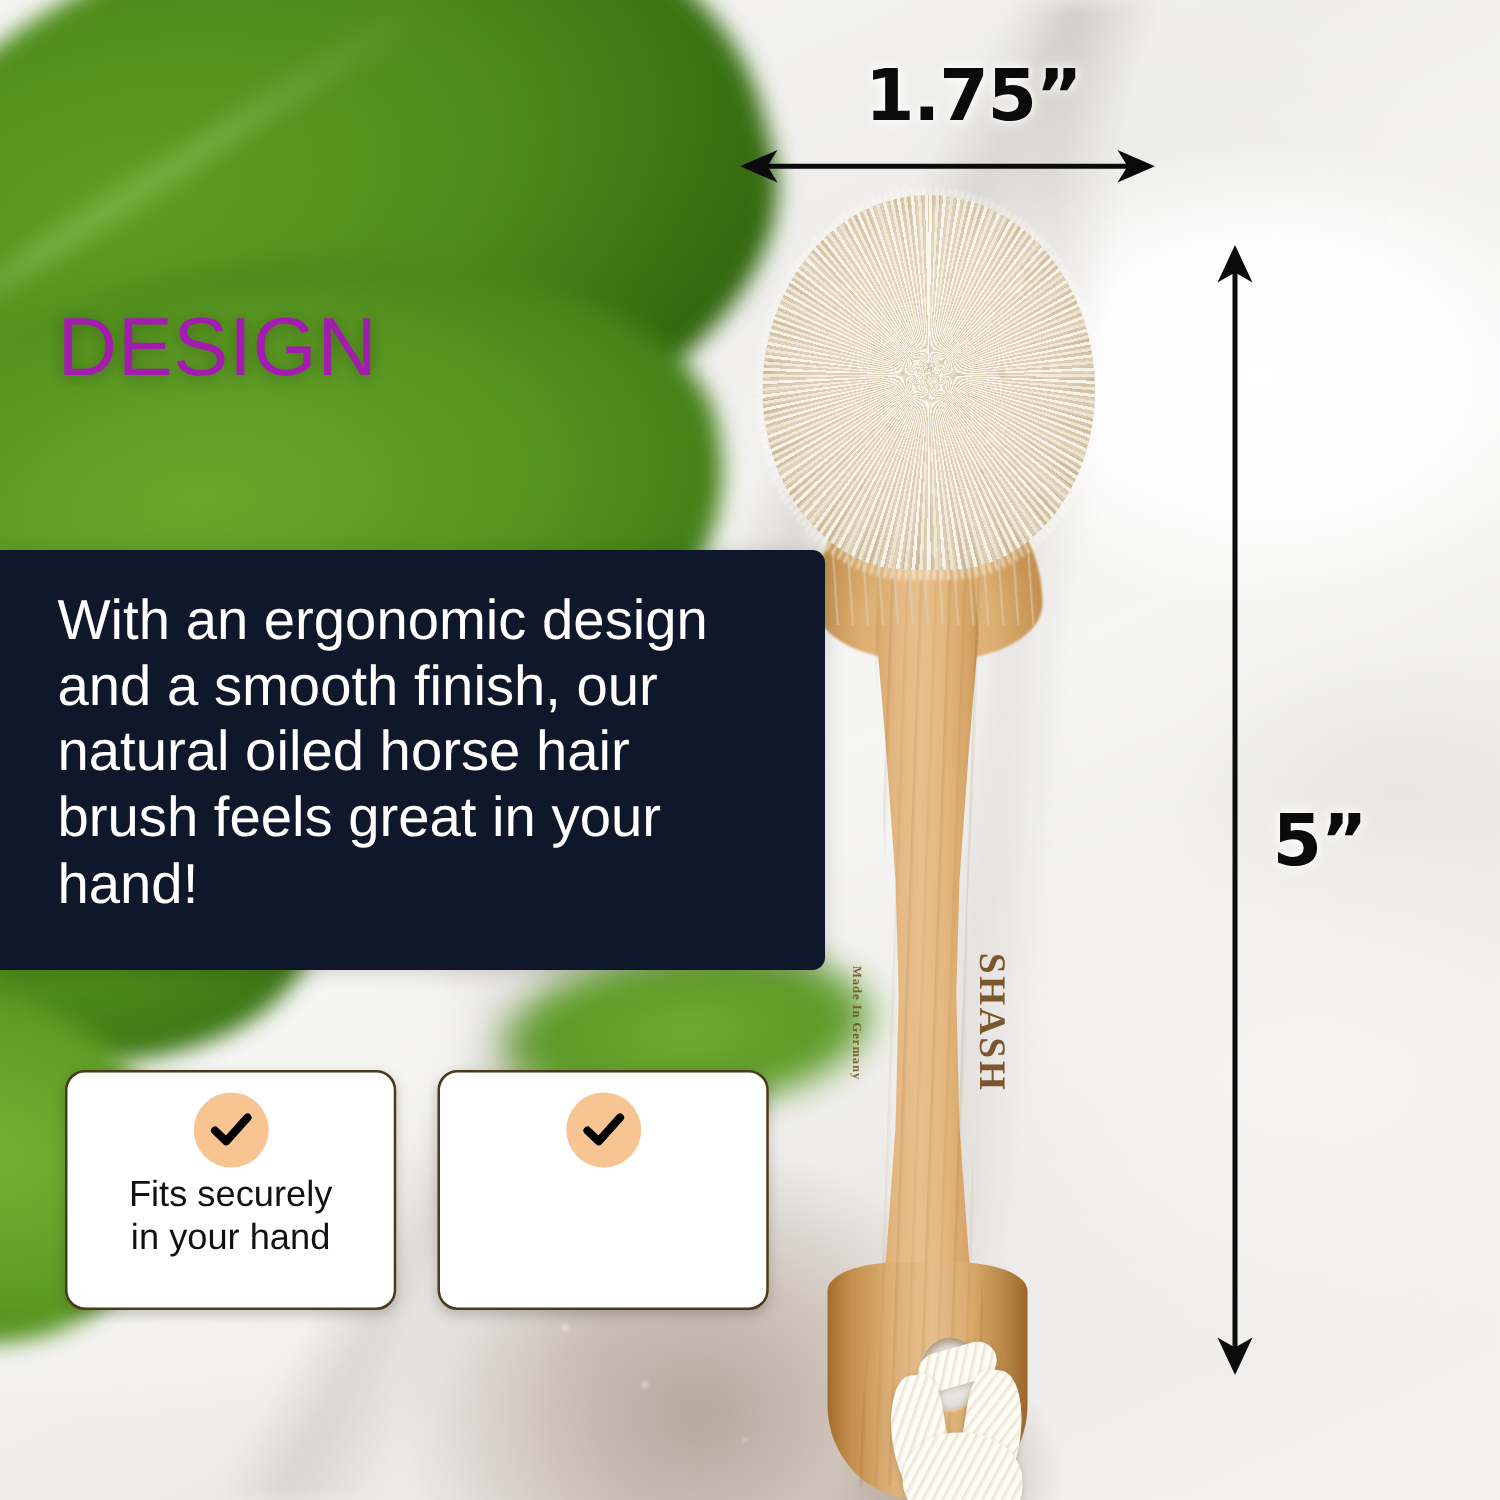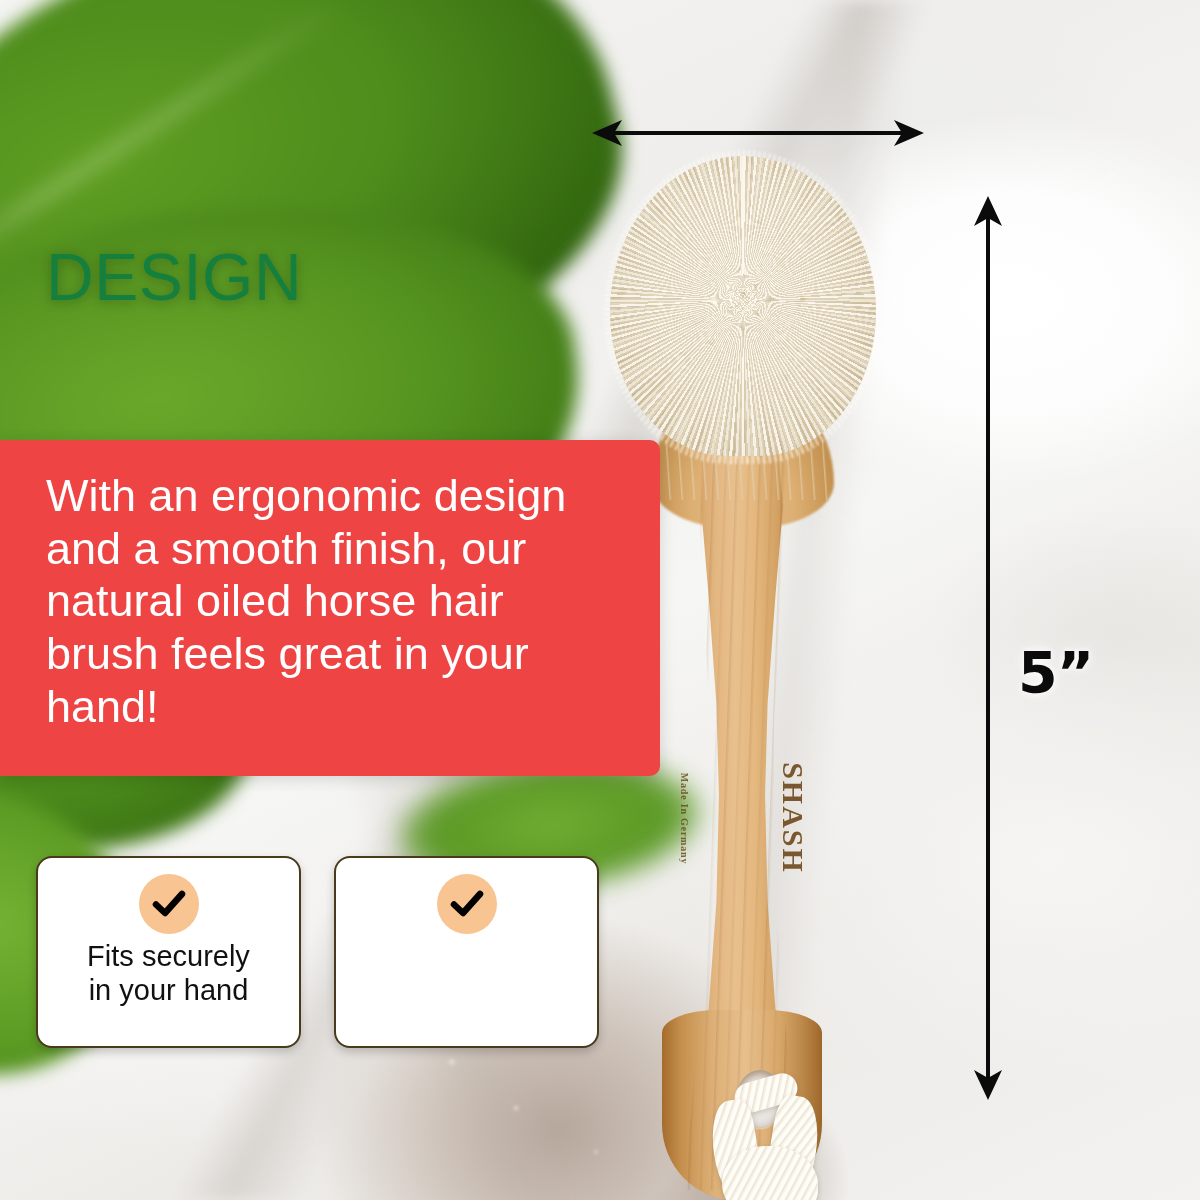--- a/index.html
+++ b/index.html
@@ -245,40 +245,40 @@
   
   #title-block{position:absolute;left:46px;top:244px;width:620px;}
   .title-strong{
     font-family:"Liberation Sans",sans-serif;
     font-weight:700;font-size:66px;line-height:.96;color:#fff;
     letter-spacing:.5px;margin:0;
     text-shadow:0 2px 12px rgba(0,0,0,.28);
   }
   .title-light{
     font-family:"Liberation Sans",sans-serif;
-    font-weight:400;font-size:66px;line-height:1.02;color:#15803d;
+    font-weight:400;font-size:66px;line-height:1.02;color:#a21caf;
     letter-spacing:.5px;margin:0;
     text-shadow:0 2px 12px rgba(0,0,0,.28);
   }
 
   
   #desc-panel{
     position:absolute;left:0;top:440px;width:660px;height:336px;
-    background:#ef4444;
+    background:#0f172a;
     border-radius:0 10px 10px 0;
     box-shadow:0 3px 16px rgba(0,0,0,.14);
   }
   #desc-text{
     margin:0;padding:30px 40px 0 46px;
     font-family:"Liberation Sans",sans-serif;
     font-weight:400;font-size:45px;line-height:1.17;color:#fff;
   }
 
   
-  #cards{position:absolute;left:36px;top:856px;display:flex;gap:33px;}
+  #cards{position:absolute;left:52px;top:856px;display:flex;gap:33px;}
   .card{
     width:265px;height:192px;
     background:#fff;
     border:2.5px solid #4a3a1c;
     border-radius:16px;
     box-shadow:0 4px 10px rgba(0,0,0,.20);
     display:flex;flex-direction:column;align-items:center;
     padding-top:16px;box-sizing:border-box;
   }
   .check-badge{
@@ -340,20 +340,21 @@
       <div class="rope-seg rope-knot"></div>
 
     </div>
   </div>
 
   <svg class="dim-h" viewBox="0 0 332 30">
     <line x1="16" y1="15" x2="316" y2="15" stroke="#0b0b0b" stroke-width="4"></line>
     <polygon points="0,15 30,2 22,15 30,28" fill="#0b0b0b"></polygon>
     <polygon points="332,15 302,2 310,15 302,28" fill="#0b0b0b"></polygon>
   </svg>
+  <div class="dim-label" id="label-width">1.75”</div>
 
   <svg class="dim-v" viewBox="0 0 36 904">
     <line x1="18" y1="16" x2="18" y2="888" stroke="#0b0b0b" stroke-width="4"></line>
     <polygon points="18,0 4,30 18,22 32,30" fill="#0b0b0b"></polygon>
     <polygon points="18,904 4,874 18,882 32,874" fill="#0b0b0b"></polygon>
   </svg>
   <div class="dim-label" id="label-height">5”</div>
 
   <div id="title-block">
     <p class="title-light">DESIGN</p>

